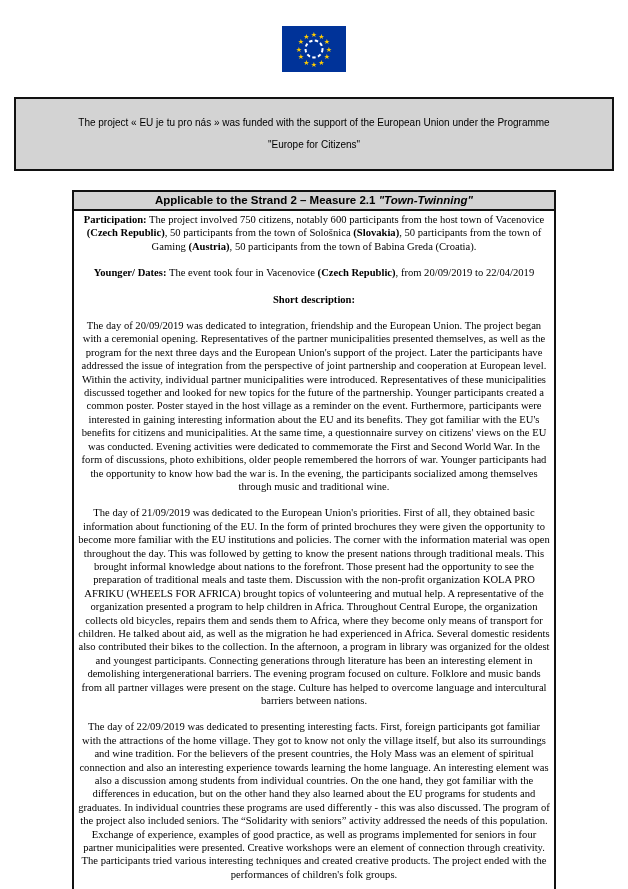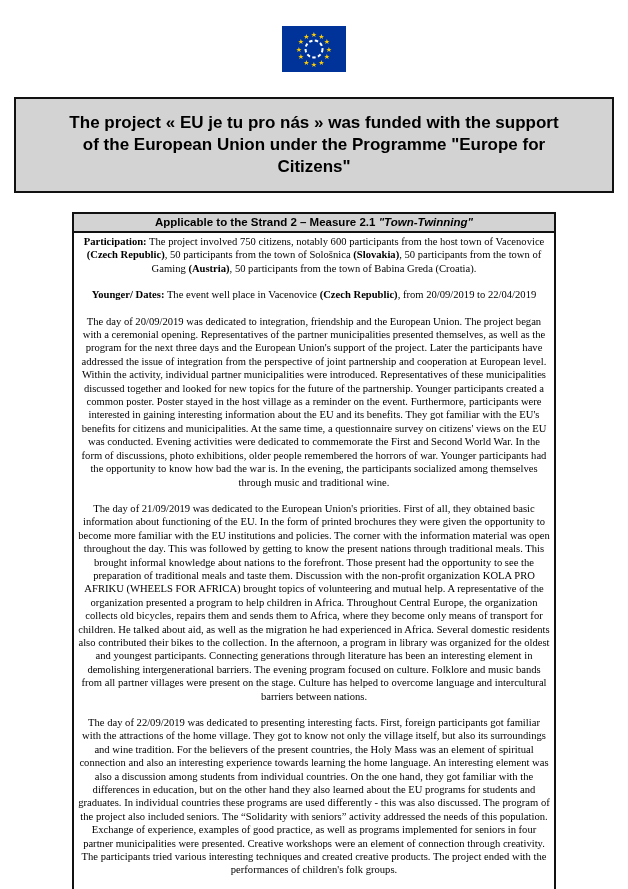--- a/index.html
+++ b/index.html
@@ -31,22 +31,22 @@
     letter-spacing: 0.2px;
   }
   
   .banner {
     width: 600px;
     margin: 25px auto 0;
     box-sizing: border-box;
     border: 2px solid #111;
     background: #d3d3d3;
     text-align: center;
-    font-weight: bold;
-    font-size: 17px;
+    font-weight: normal;
+    font-size: 10px;
     line-height: 22px;
     padding: 13px 48px;
   }
   
   .main-box {
     width: 484px;
     margin: 19px auto 30px;
     box-sizing: border-box;
     border: 2px solid #111;
   }
@@ -100,18 +100,19 @@
 <div class="banner">
   <span>The project « EU je tu pro nás » was funded with the support of the European Union under the Programme "Europe for Citizens"</span>
 </div>
 
 <div class="main-box">
   <div class="strand-header">
     <span class="b">Applicable to the Strand 2 – Measure 2.1 </span><span class="b i">"Town-Twinning"</span>
   </div>
   <div class="doc-body">
       <p class="para"><span class="b">Participation:</span><span> The project involved 750 citizens, notably 600 participants from the host town of Vacenovice </span><span class="b">(Czech Republic)</span><span>, 50 participants from the town of Sološnica </span><span class="b">(Slovakia)</span><span>, 50 participants from the town of Gaming </span><span class="b">(Austria)</span><span>, 50 participants from the town of Babina Greda (Croatia).</span></p>
-      <p class="para"><span class="b">Younger/ Dates:</span><span> The event well place in Vacenovice </span><span class="b">(Czech Republic)</span><span>, from 20/09/2019 to 22/04/2019</span></p>
+      <p class="para"><span class="b">Younger/ Dates:</span><span> The event took four in Vacenovice </span><span class="b">(Czech Republic)</span><span>, from 20/09/2019 to 22/04/2019</span></p>
+      <p class="para"><span class="b">Short description:</span></p>
       <p class="para"><span>The day of 20/09/2019 was dedicated to integration, friendship and the European Union. The project began with a ceremonial opening. Representatives of the partner municipalities presented themselves, as well as the program for the next three days and the European Union's support of the project. Later the participants have addressed the issue of integration from the perspective of joint partnership and cooperation at European level. Within the activity, individual partner municipalities were introduced. Representatives of these municipalities discussed together and looked for new topics for the future of the partnership. Younger participants created a common poster. Poster stayed in the host village as a reminder on the event. Furthermore, participants were interested in gaining interesting information about the EU and its benefits. They got familiar with the EU's benefits for citizens and municipalities. At the same time, a questionnaire survey on citizens' views on the EU was conducted. Evening activities were dedicated to commemorate the First and Second World War. In the form of discussions, photo exhibitions, older people remembered the horrors of war. Younger participants had the opportunity to know how bad the war is. In the evening, the participants socialized among themselves through music and traditional wine.</span></p>
       <p class="para"><span>The day of 21/09/2019 was dedicated to the European Union's priorities. First of all, they obtained basic information about functioning of the EU. In the form of printed brochures they were given the opportunity to become more familiar with the EU institutions and policies. The corner with the information material was open throughout the day. This was followed by getting to know the present nations through traditional meals. This brought informal knowledge about nations to the forefront. Those present had the opportunity to see the preparation of traditional meals and taste them. Discussion with the non-profit organization KOLA PRO AFRIKU (WHEELS FOR AFRICA) brought topics of volunteering and mutual help. A representative of the organization presented a program to help children in Africa. Throughout Central Europe, the organization collects old bicycles, repairs them and sends them to Africa, where they become only means of transport for children. He talked about aid, as well as the migration he had experienced in Africa. Several domestic residents also contributed their bikes to the collection. In the afternoon, a program in library was organized for the oldest and youngest participants. Connecting generations through literature has been an interesting element in demolishing intergenerational barriers. The evening program focused on culture. Folklore and music bands from all partner villages were present on the stage. Culture has helped to overcome language and intercultural barriers between nations.</span></p>
       <p class="para"><span>The day of 22/09/2019 was dedicated to presenting interesting facts. First, foreign participants got familiar with the attractions of the home village. They got to know not only the village itself, but also its surroundings and wine tradition. For the believers of the present countries, the Holy Mass was an element of spiritual connection and also an interesting experience towards learning the home language. An interesting element was also a discussion among students from individual countries. On the one hand, they got familiar with the differences in education, but on the other hand they also learned about the EU programs for students and graduates. In individual countries these programs are used differently - this was also discussed. The program of the project also included seniors. The “Solidarity with seniors” activity addressed the needs of this population. Exchange of experience, examples of good practice, as well as programs implemented for seniors in four partner municipalities were presented. Creative workshops were an element of connection through creativity. The participants tried various interesting techniques and created creative products. The project ended with the performances of children's folk groups.</span></p>
     </div>
 </div>
 
 </body></html>

